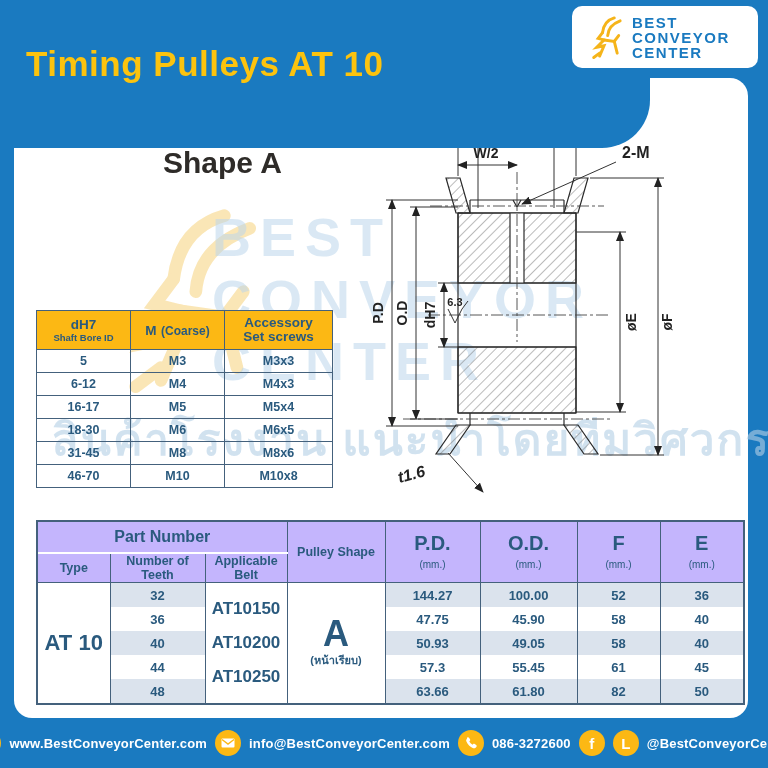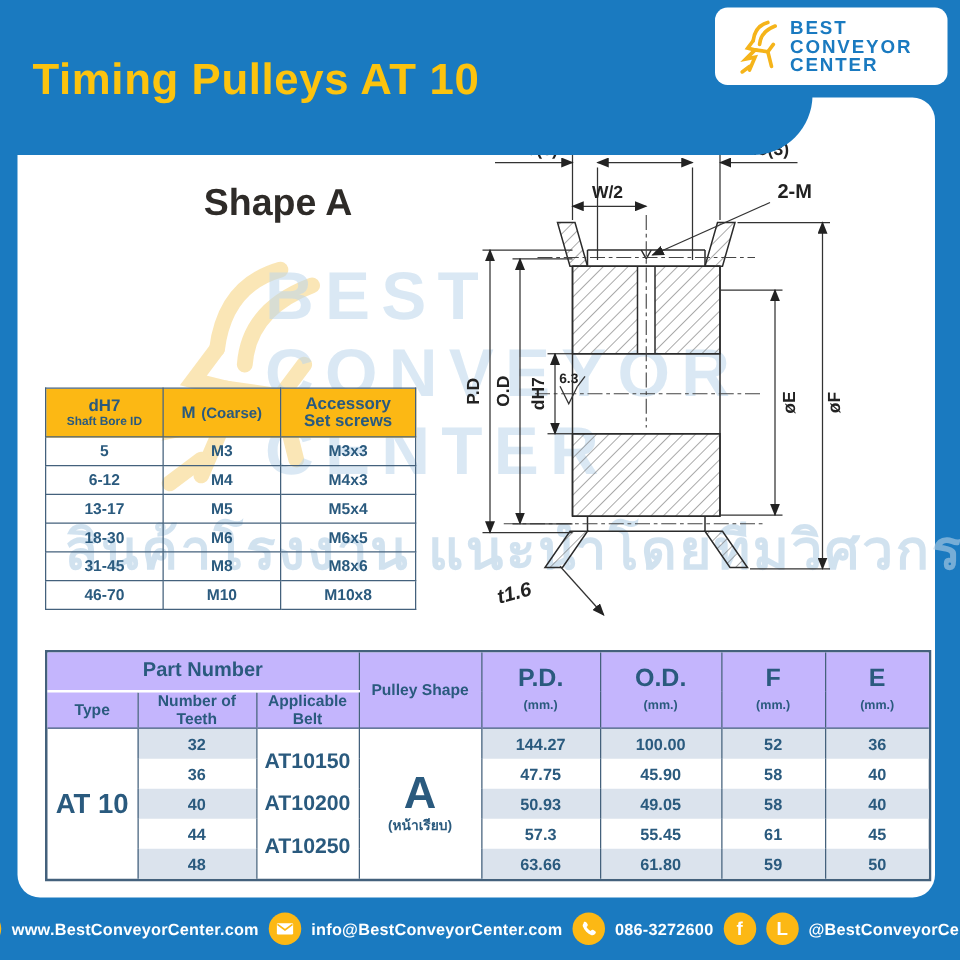--- a/index.html
+++ b/index.html
@@ -8,21 +8,21 @@
   
   .panel{position:absolute;left:14px;top:78px;width:734px;height:640px;background:#fff;
          border-radius:18px;z-index:1;}
   
   .wm-brand{position:absolute;left:212px;top:206px;z-index:2;color:#bdd7ec;opacity:.55;
             font-weight:bold;font-size:54px;line-height:62px;letter-spacing:9px;}
   .wm-thai{position:absolute;left:52px;top:404px;z-index:2;color:#b3cfe6;opacity:.6;
            font-weight:bold;font-size:44px;letter-spacing:2px;white-space:nowrap;}
   .wm-goat{position:absolute;left:85px;top:198px;z-index:2;opacity:.4;}
   
-  .banner{position:absolute;left:0;top:0;width:650px;height:124px;background:#1a7ac0;
+  .banner{position:absolute;left:0;top:0;width:650px;height:148px;background:#1a7ac0;
           border-radius:0 0 48px 0;z-index:4;}
   .banner h1{margin:0;position:absolute;left:26px;top:44px;font-size:35px;font-weight:bold;
              color:#fcc30e;letter-spacing:.5px;}
   
   .logo-tab{position:absolute;left:572px;top:6px;width:186px;height:62px;background:#fff;
             border-radius:10px;z-index:5;display:flex;align-items:center;gap:6px;padding-left:10px;box-sizing:border-box;}
   .logo-text{color:#1a7ac0;font-weight:bold;font-size:15px;line-height:15px;letter-spacing:1.5px;}
   
   .shape-heading{position:absolute;left:150px;top:146px;z-index:3;font-size:30px;font-weight:bold;color:#2e2b28;margin-left:13px;}
   
@@ -44,21 +44,21 @@
   .dim-sm{font-size:11px;font-weight:bold;}
   
   .spec-wrap{position:absolute;left:36px;top:520px;z-index:3;width:709px;border:2px solid #44617c;box-sizing:border-box;}
   table.spec{width:100%;border-collapse:collapse;table-layout:fixed;color:#2a5a7e;}
   table.spec th,table.spec td{padding:0;text-align:center;vertical-align:middle;}
   table.spec th{background:#c4b5fd;}
   .v{border-left:1.5px solid #44617c;}
   .hdr-bottom{border-bottom:1.5px solid #44617c !important;}
   .group-h{font-size:16px;font-weight:bold;height:30px;border-bottom:2px solid #fff;}
   .sub-h{font-size:12.5px;font-weight:bold;height:28px;}
-  .unit-h{font-size:10px;font-weight:bold;margin-top:16px;}
+  .unit-h{font-size:10px;font-weight:normal;margin-top:16px;}
   .big-h{font-size:20px;font-weight:bold;line-height:20px;}
   td.cell{font-size:13px;font-weight:bold;height:24px;}
   td.shaded{background:#dbe3ed;}
   .type-cell{font-size:22px;font-weight:bold;}
   .belt-cell{font-size:17px;font-weight:bold;line-height:34px;}
   .shape-letter{font-size:36px;font-weight:bold;line-height:34px;}
   .shape-sub{font-size:11px;font-weight:bold;}
   
   .footer{position:absolute;left:0;bottom:0;width:768px;height:50px;z-index:4;display:flex;
           align-items:center;justify-content:center;gap:8px;color:#fff;font-weight:bold;font-size:13px;}
@@ -141,21 +141,21 @@
         <td>5</td>
         <td>M3</td>
         <td>M3x3</td>
       </tr>
       <tr>
         <td>6-12</td>
         <td>M4</td>
         <td>M4x3</td>
       </tr>
       <tr>
-        <td>13-17</td>
+        <td>16-17</td>
         <td>M5</td>
         <td>M5x4</td>
       </tr>
       <tr>
         <td>18-30</td>
         <td>M6</td>
         <td>M6x5</td>
       </tr>
       <tr>
         <td>31-45</td>
@@ -339,21 +339,21 @@
         <td class="v cell">44</td>
         <td class="v cell">57.3</td>
         <td class="v cell">55.45</td>
         <td class="v cell">61</td>
         <td class="v cell">45</td>
       </tr>
       <tr>
         <td class="v cell shaded">48</td>
         <td class="v cell shaded">63.66</td>
         <td class="v cell shaded">61.80</td>
-        <td class="v cell shaded">59</td>
+        <td class="v cell shaded">82</td>
         <td class="v cell shaded">50</td>
       </tr>
     </tbody>
       </table>
   </div>
 
   <div class="footer">
     <span class="fi">
       
     </span>

